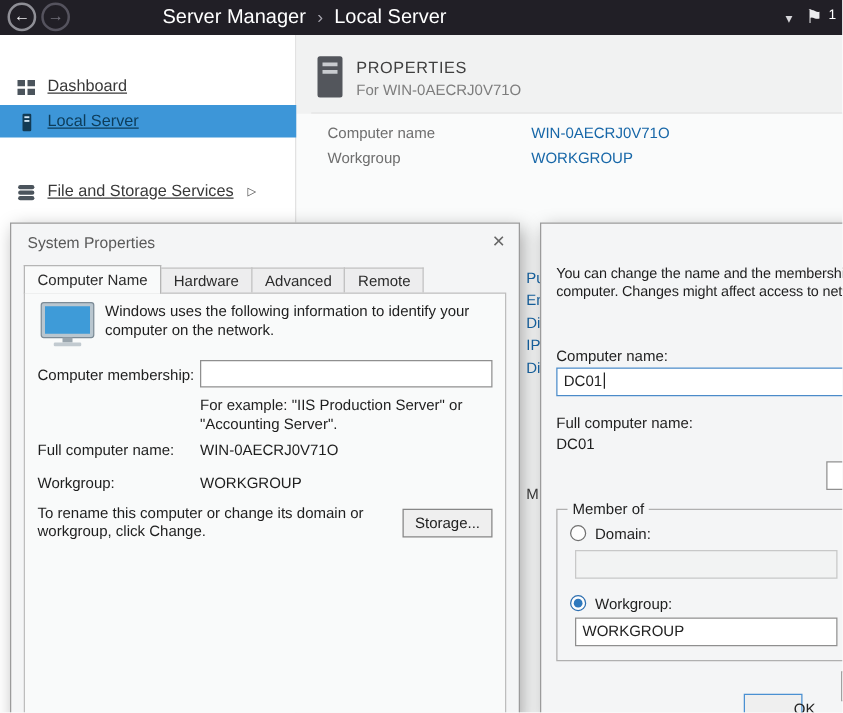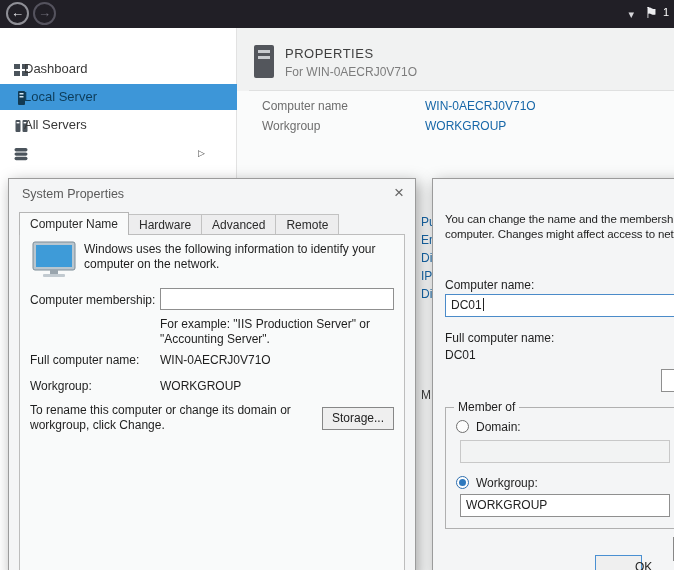--- a/index.html
+++ b/index.html
@@ -21,21 +21,21 @@
   .top-right { position:absolute; right:0; top:0; height:28px; }
   .menu-caret { position:absolute; right:40px; top:8px; font-size:11px; color:#d6d6da; }
   .flag { position:absolute; right:16px; top:4px; font-size:15px; color:#ececef; }
   .ncount { position:absolute; right:5px; top:6px; font-size:11px; color:#ffffff; }
 
   
   .sidebar { position:absolute; left:0; top:28px; width:237px; height:542px; background:#ffffff;
              border-right:1px solid #e2e2e2; z-index:2; }
   .side-item { position:absolute; left:0; width:237px; height:26px; line-height:26px; font-size:13px; color:#383838; cursor:default; }
   .side-item .icon { position:absolute; left:13px; top:5px; width:16px; height:16px; }
-  .side-item .lbl { position:absolute; left:24px; white-space:nowrap; }
+  .side-item .lbl { position:absolute; left:38px; white-space:nowrap;text-decoration:underline; }
   .side-item.selected { background:#3d96d8; color:#0d3c59; }
   .expander { position:absolute; left:198px; top:0; font-size:9px; color:#4a4a4a; }
 
   
   .main { position:absolute; left:237px; top:28px; width:437px; height:542px; background:#f1f2f2; z-index:1; }
   .tile-icon { position:absolute; left:15px; top:16px; }
   .props-title { position:absolute; left:48px; top:18px; font-size:13px; font-weight:normal; letter-spacing:.5px; color:#3f3f3f; }
   .props-sub { position:absolute; left:48px; top:37px; font-size:12px; color:#7d7d7d; }
   .props-divider { position:absolute; left:12px; right:0; top:62px; height:1px; background:#dfe0e0; }
   .props-body { position:absolute; left:0; top:63px; right:0; bottom:0; background:#fafbfb; }
@@ -98,20 +98,23 @@
 
 <div class="root">
 
   <header class="topbar">
     <div class="navbtn back">
       <span>←</span>
     </div>
     <div class="navbtn fwd">
       <span>→</span>
     </div>
+    <div class="crumbs">
+      <span>Server Manager</span><span class="crumb-sep">›</span><span>Local Server</span>
+    </div>
     <div class="top-right">
       <span class="menu-caret">▾</span>
       <span class="flag">⚑</span>
       <span class="ncount">1</span>
     </div>
   </header>
 
   <nav class="sidebar">
     <div class="side-item" style="top:28px;">
       <span class="icon">
@@ -127,39 +130,29 @@
     <div class="side-item selected" style="top:56px;">
       <span class="icon">
         <svg width="16" height="16" viewBox="0 0 16 16">
             <rect x="5" y="1" width="7" height="14" rx="1" fill="#123a53"></rect>
             <rect x="6.5" y="3" width="4" height="1.5" fill="#cfe4f2"></rect>
             <rect x="6.5" y="6" width="4" height="1.5" fill="#cfe4f2"></rect>
           </svg>
       </span>
       <span class="lbl">Local Server</span>
     </div>
-    <div class="side-item" style="top:84px;">
-      <span class="icon">
-        <svg width="16" height="16" viewBox="0 0 16 16">
-            <rect x="2.5" y="2" width="5" height="12" rx="1" fill="#4b545c"></rect>
-            <rect x="9.5" y="2" width="5" height="12" rx="1" fill="#4b545c"></rect>
-            <rect x="3.6" y="4" width="2.8" height="1.4" fill="#fff"></rect>
-            <rect x="10.6" y="4" width="2.8" height="1.4" fill="#fff"></rect>
-          </svg>
-      </span>
-      <span class="lbl">All Servers</span>
-    </div>
     <div class="side-item" style="top:112px;">
       <span class="icon">
         <svg width="16" height="16" viewBox="0 0 16 16" fill="#4b545c">
             <rect x="1.5" y="2" width="13" height="3.4" rx="1.7"></rect>
             <rect x="1.5" y="6.4" width="13" height="3.4" rx="1.7"></rect>
             <rect x="1.5" y="10.8" width="13" height="3.4" rx="1.7"></rect>
           </svg>
       </span>
+      <span class="lbl">File and Storage Services</span>
       <span class="expander">▷</span>
     </div>
   </nav>
 
   <section class="main">
     <span class="tile-icon">
       <svg width="24" height="36" viewBox="0 0 24 36">
           <rect x="2" y="1" width="20" height="33" rx="2" fill="#53565c"></rect>
           <rect x="6" y="6" width="12" height="3" fill="#c9ccd0"></rect>
           <rect x="6" y="12" width="12" height="3" fill="#c9ccd0"></rect>

